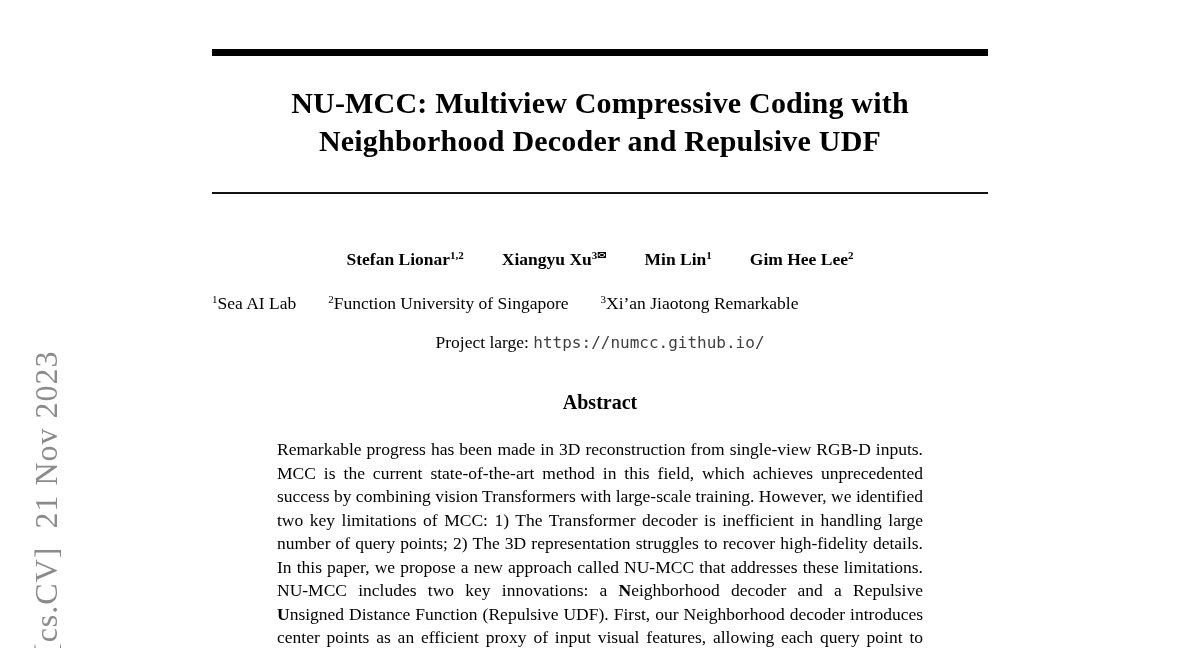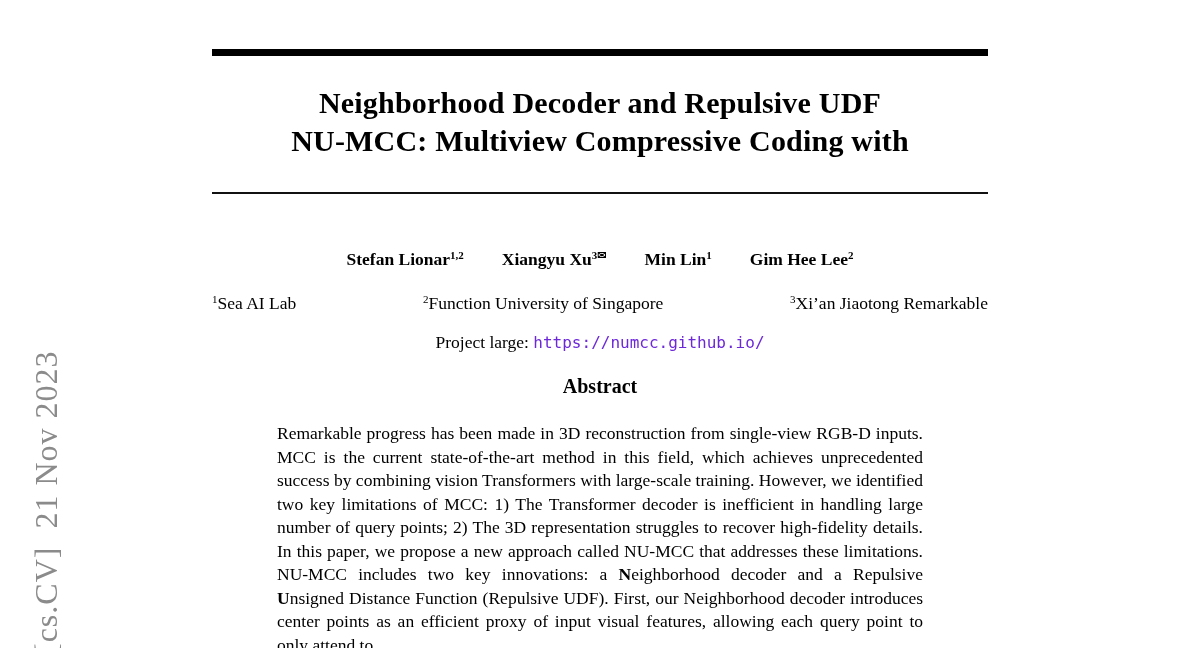--- a/index.html
+++ b/index.html
@@ -32,43 +32,43 @@
     justify-content:center;
     gap:38px;
     font-size:17.5px;
     font-weight:bold;
     line-height:24px;
     align-items:center;
   }
   .affils {
     margin-top:16px;
     display:flex;
-    justify-content:space-between;
-    gap:58px;
+    justify-content:flex-start;
+    gap:32px;
     font-size:17.5px;
     line-height:24px;
   }
   sup.aff {
     font-size:11px;
     vertical-align:6px;
     letter-spacing:0;
   }
   .project {
     margin-top:15px;
     text-align:center;
     font-size:17.5px;
     line-height:24px;
   }
   .project a {
     font-family:"DejaVu Sans Mono", monospace;
     font-size:16px;
     text-decoration:none;
   }
   .abstract-head {
-    margin-top:18px;
+    margin-top:34px;
     text-align:center;
     font-size:20px;
     font-weight:bold;
     line-height:26px;
   }
   .abstract-body {
     width:646px;
     margin:23px auto 0;
     font-size:17.5px;
     line-height:23.5px;
@@ -89,40 +89,40 @@
 </style>
 </head>
 <body>
 
 <div class="watermark" style="color: rgb(139, 139, 139);">[cs.CV]  21 Nov 2023</div>
 
 <div class="page">
   <div class="rule-thick"></div>
 
   <div class="title">
+    <div>NU-MCC: Multiview Compressive Coding with</div>
     <div>Neighborhood Decoder and Repulsive UDF</div>
-    <div>NU-MCC: Multiview Compressive Coding with</div>
   </div>
 
   <div class="rule-thin"></div>
 
   <div class="authors">
       <span><span>Stefan Lionar</span><sup class="aff">1,2</sup></span>
       <span><span>Xiangyu Xu</span><sup class="aff">3✉</sup></span>
       <span><span>Min Lin</span><sup class="aff">1</sup></span>
       <span><span>Gim Hee Lee</span><sup class="aff">2</sup></span>
     </div>
 
   <div class="affils">
       <span><sup class="aff">1</sup><span>Sea AI Lab</span></span>
       <span><sup class="aff">2</sup><span>Function University of Singapore</span></span>
       <span><sup class="aff">3</sup><span>Xi’an Jiaotong Remarkable</span></span>
     </div>
 
   <div class="project">
     <span>Project large:</span>
-    <a href="#" style="color: #6d28d9;">https://numcc.github.io/</a>
+    <a href="#" style="color: #404040;">https://numcc.github.io/</a>
   </div>
 
   <div class="abstract-head">Abstract</div>
 
   <div class="abstract-body"><span>Remarkable progress has been made in 3D reconstruction from single-view RGB-D inputs.  MCC is the current state-of-the-art method in this field, which achieves unprecedented success by combining vision Transformers with large-scale training. However, we identified two key limitations of MCC: 1) The Transformer decoder is inefficient in handling large number of query points; 2) The 3D representation struggles to recover high-fidelity details.  In this paper, we propose a new approach called NU-MCC that addresses these limitations.  NU-MCC includes two key innovations: a </span><b>N</b><span>eighborhood decoder and a Repulsive </span><b>U</b><span>nsigned Distance Function (Repulsive UDF). First, our Neighborhood decoder introduces center points as an efficient proxy of input visual features, allowing each query point to only attend to</span></div>
 </div>
 
 </body></html>

